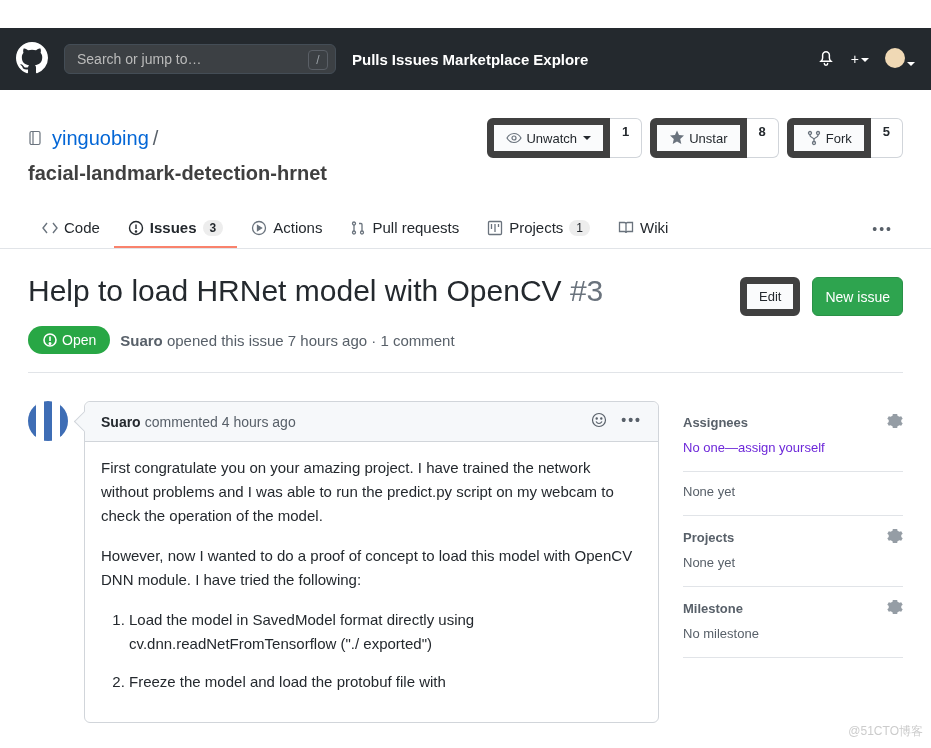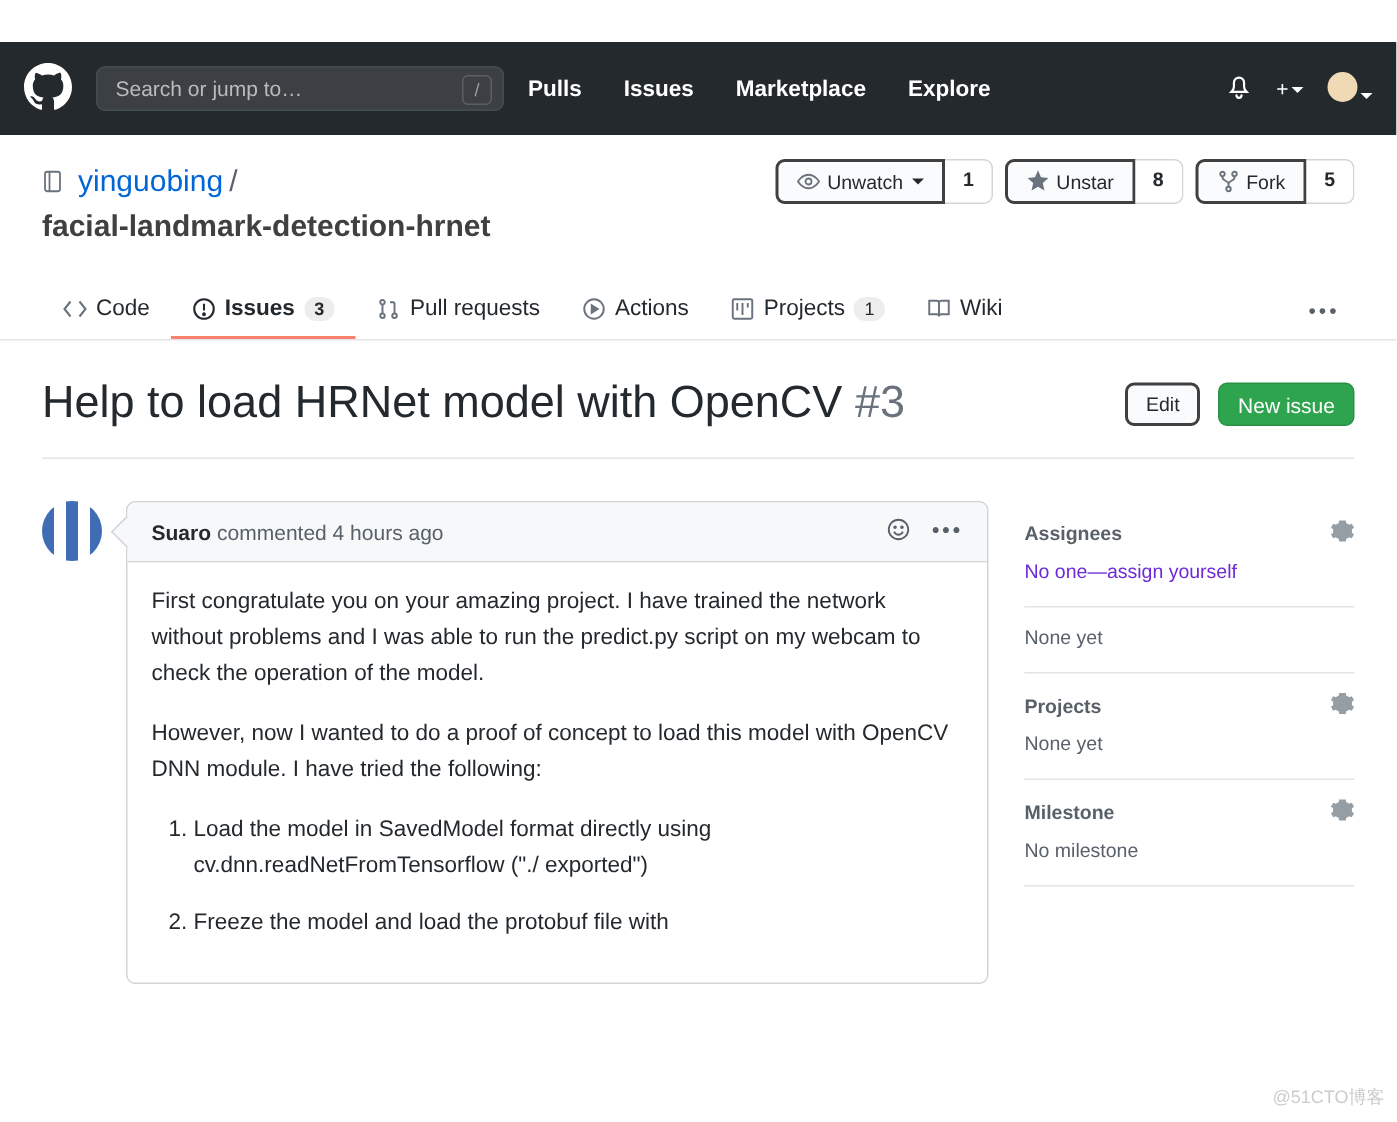--- a/index.html
+++ b/index.html
@@ -6,33 +6,33 @@
 body { font-family: -apple-system, BlinkMacSystemFont, "Segoe UI", Helvetica, Arial, sans-serif; font-size: 14px; color: #24292e; background: #fff; width: 931px; }
 a { text-decoration: none; color: #404040; }
 
 
 .gh-header { background: #24292e; height: 62px; display: flex; align-items: center; padding: 0 16px; margin-top: 28px; }
 .logo { color: #fff; margin-right: 16px; }
 .search-wrap { position: relative; margin-right: 16px; }
 .search-input { background: rgba(255,255,255,0.11); border: 1px solid #444d56; border-radius: 6px; padding: 6px 12px; width: 272px; color: #ccc; font-size: 14px; }
 .search-input::placeholder { color: #bbb; }
 .slash { position: absolute; right: 8px; top: 6px; border: 1px solid #5a5f66; color: #9aa0a6; border-radius: 4px; width: 20px; height: 20px; text-align: center; font-size: 12px; line-height: 18px; }
-.nav-links { display: flex; gap: 28px; align-items: flex-end; }
+.nav-links { display: flex; gap: 4px; align-items: flex-end; }
 .nav-links a { color: #fff; font-weight: 600; font-size: 15px; }
 .header-right { margin-left: auto; display: flex; align-items: center; gap: 16px; color: #fff; }
 .avatar { width: 20px; height: 20px; border-radius: 50%; background: #f0d9b5; display: inline-block; }
 .dropdown-caret { display: inline-block; width: 0; height: 0; border-left: 4px solid transparent; border-right: 4px solid transparent; border-top: 4px solid #fff; margin-left: 2px; vertical-align: middle; }
 
 
-.repohead { padding: 16px 28px 0; }
+.repohead { padding: 28px 28px 0; }
 .repo-title { display: flex; align-items: center; font-size: 20px; }
 .repo-title .rname { color: #0366d6; }
 .repo-title .divider { margin: 0 4px; color: #586069; }
 .repo-actions { margin-left: auto; display: flex; gap: 8px; }
-.btn { background: #fafbfc; border: 2px solid #404040; border-radius: 6px; padding: 5px 12px; font-size: 13px; color: #24292e; display: inline-flex; align-items: center; gap: 4px; cursor: pointer; }
+.btn { background: #fafbfc; border: 7px solid #404040; border-radius: 6px; padding: 5px 12px; font-size: 13px; color: #24292e; display: inline-flex; align-items: center; gap: 4px; cursor: pointer; }
 .btn-group { display: flex; }
 .btn-group .btn { border-radius: 6px 0 0 6px; }
 .btn-count { background: #fff; border: 1px solid #d1d5da; border-left: none; border-radius: 0 6px 6px 0; padding: 5px 12px; font-size: 13px; font-weight: 600; }
 
 
 .repo-tabs { display: flex; align-items: center; padding: 0 28px; margin-top: 24px; border-bottom: 1px solid #e1e4e8; }
 .tab { padding: 10px 14px; display: flex; align-items: center; gap: 6px; color: #24292e; font-size: 15px; border-bottom: 2px solid transparent; }
 .tab.selected { border-bottom-color: #f9826c; font-weight: 600; }
 .counter { background: #ededed; border-radius: 10px; padding: 1px 7px; font-size: 12px; color: #24292e; }
 .tab-more { margin-left: auto; padding: 10px; color: #586069; letter-spacing: 2px; }
@@ -164,33 +164,33 @@
       <svg width="16" height="16" viewBox="0 0 16 16" fill="none" stroke="#24292e" stroke-width="1.4">
         <circle cx="8" cy="8" r="6.5"></circle>
         <path d="M8 4.5v4.5"></path>
         <circle cx="8" cy="11.5" r=".6" fill="#24292e"></circle>
       </svg>
       <span>Issues</span>
       <span class="counter">3</span>
     </a>
   <a href="#" class="tab">
       <svg width="16" height="16" viewBox="0 0 16 16" fill="none" stroke="#6a737d" stroke-width="1.3">
+        <circle cx="8" cy="8" r="6.5"></circle>
+        <path d="M6.5 5.5l4 2.5-4 2.5z" fill="#6a737d"></path>
+      </svg>
+      <span>Actions</span>
+    </a>
+  <a href="#" class="tab">
+      <svg width="16" height="16" viewBox="0 0 16 16" fill="none" stroke="#6a737d" stroke-width="1.3">
         <circle cx="4" cy="3.5" r="1.5"></circle>
         <circle cx="4" cy="12.5" r="1.5"></circle>
         <circle cx="12" cy="12.5" r="1.5"></circle>
         <path d="M4 5v6M9 3.5h2a1 1 0 011 1v6.5"></path>
       </svg>
       <span>Pull requests</span>
-    </a>
-  <a href="#" class="tab">
-      <svg width="16" height="16" viewBox="0 0 16 16" fill="none" stroke="#6a737d" stroke-width="1.3">
-        <circle cx="8" cy="8" r="6.5"></circle>
-        <path d="M6.5 5.5l4 2.5-4 2.5z" fill="#6a737d"></path>
-      </svg>
-      <span>Actions</span>
     </a>
   <a href="#" class="tab">
       <svg width="16" height="16" viewBox="0 0 16 16" fill="none" stroke="#6a737d" stroke-width="1.3">
         <rect x="1.5" y="1.5" width="13" height="13" rx="1"></rect>
         <path d="M4.5 4v5M8 4v8M11.5 4v3"></path>
       </svg>
       <span>Projects</span>
       <span class="counter">1</span>
     </a>
   <a href="#" class="tab">
@@ -204,20 +204,31 @@
 
 <div class="container">
   <div class="issue-header">
     <h1 class="issue-title">
       <span>Help to load HRNet model with OpenCV</span> <span class="num">#3</span>
     </h1>
     <div class="issue-actions">
       <button class="btn">Edit</button>
       <button class="btn-primary">New issue</button>
     </div>
+  </div>
+  <div class="issue-meta">
+    <span class="state-badge">
+      <svg width="16" height="16" viewBox="0 0 16 16" fill="none" stroke="#fff" stroke-width="1.6">
+          <circle cx="8" cy="8" r="6"></circle>
+          <path d="M8 4.5v4.5"></path>
+          <circle cx="8" cy="11.5" r=".7" fill="#fff"></circle>
+        </svg>
+      <span>Open</span>
+    </span>
+    <span class="meta-text"><a href="#" class="author">Suaro</a><span> opened this issue 7 hours ago · 1 comment</span></span>
   </div>
   <hr class="divider-line">
 
   <div class="discussion">
     <div class="timeline">
       <div class="timeline-avatar"></div>
       <div class="comment-box">
         <div class="comment-head">
           <a href="#" class="author">Suaro</a>
           <span class="time"> commented 4 hours ago</span>

